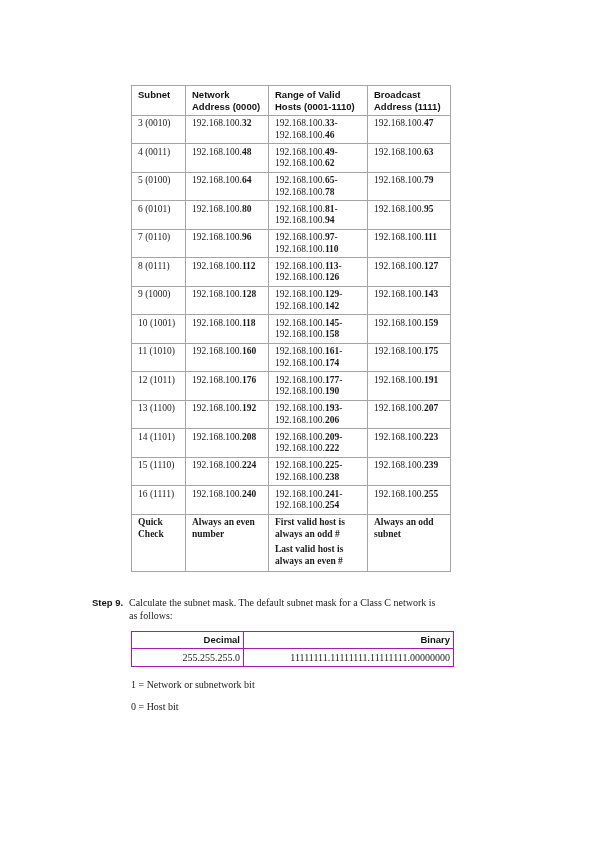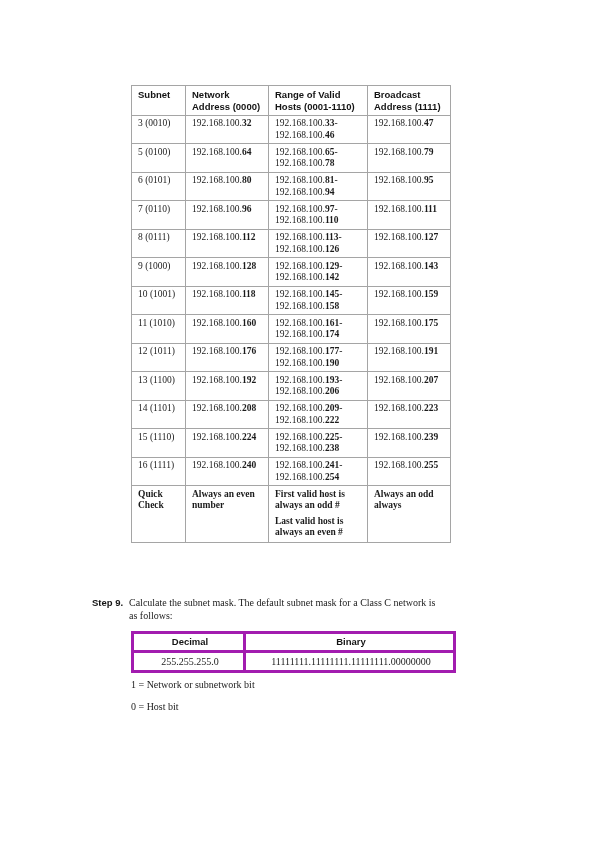--- a/index.html
+++ b/index.html
@@ -70,23 +70,23 @@
   #step-text { left:129px; top:596px; }
 
   
   #mask-table {
     position:absolute; left:131px; top:631px;
     width:322px;
     border-collapse:collapse;
     table-layout:fixed;
   }
   #mask-table th, #mask-table td {
-    border:3px solid #a21caf;
+    border:1px solid #a21caf;
     vertical-align:middle;
-    text-align:center;
+    text-align:right;
     padding:1.5px 3px 1.5px 6px;
   }
   #mask-table th {
     font-family:"Liberation Sans", sans-serif;
     font-weight:bold;
     font-size:9.5px;
     line-height:12px;
     color:#141414;
     height:13px;
   }
@@ -134,20 +134,29 @@
       <tr class="data-row">
           <td>3 (0010)</td>
           <td>192.168.100.<b class="octet">32</b></td>
           <td>
             <div>192.168.100.<b class="octet">33</b>-</div>
             <div>192.168.100.<b class="octet">46</b></div>
           </td>
           <td>192.168.100.<b class="octet">47</b></td>
         </tr>
         <tr class="data-row">
+          <td>4 (0011)</td>
+          <td>192.168.100.<b class="octet">48</b></td>
+          <td>
+            <div>192.168.100.<b class="octet">49</b>-</div>
+            <div>192.168.100.<b class="octet">62</b></div>
+          </td>
+          <td>192.168.100.<b class="octet">63</b></td>
+        </tr>
+        <tr class="data-row">
           <td>5 (0100)</td>
           <td>192.168.100.<b class="octet">64</b></td>
           <td>
             <div>192.168.100.<b class="octet">65</b>-</div>
             <div>192.168.100.<b class="octet">78</b></div>
           </td>
           <td>192.168.100.<b class="octet">79</b></td>
         </tr>
         <tr class="data-row">
           <td>6 (0101)</td>
@@ -251,21 +260,21 @@
         <tr class="qc">
         <td>
           <div>Quick</div>
           <div>Check</div>
         </td>
         <td>Always an even number</td>
         <td>
           <div>First valid host is always an odd #</div>
           <div class="qc-para2">Last valid host is always an even #</div>
         </td>
-        <td>Always an odd always</td>
+        <td>Always an odd subnet</td>
       </tr>
     </tbody>
   </table>
 
 
   <div id="step-label">Step 9.</div>
 
   <div id="step-text" class="para">
     <div>Calculate the subnet mask. The default subnet mask for a Class C network is</div>
     <div>as follows:</div>

